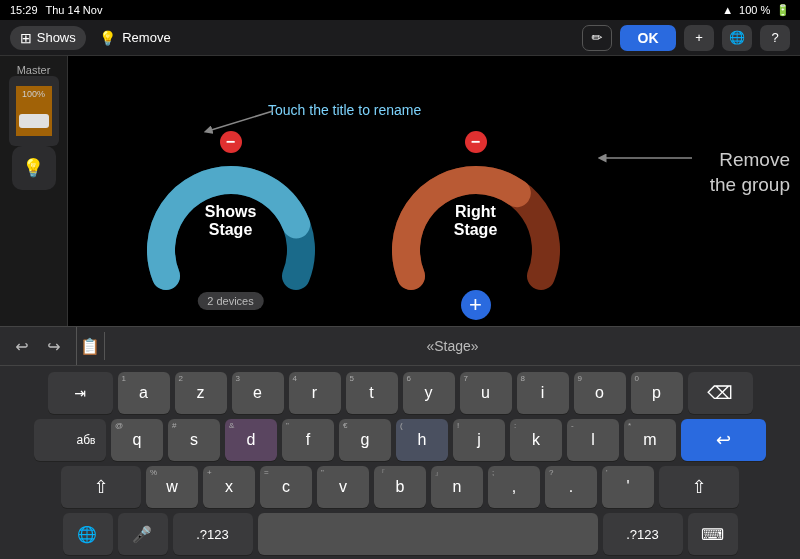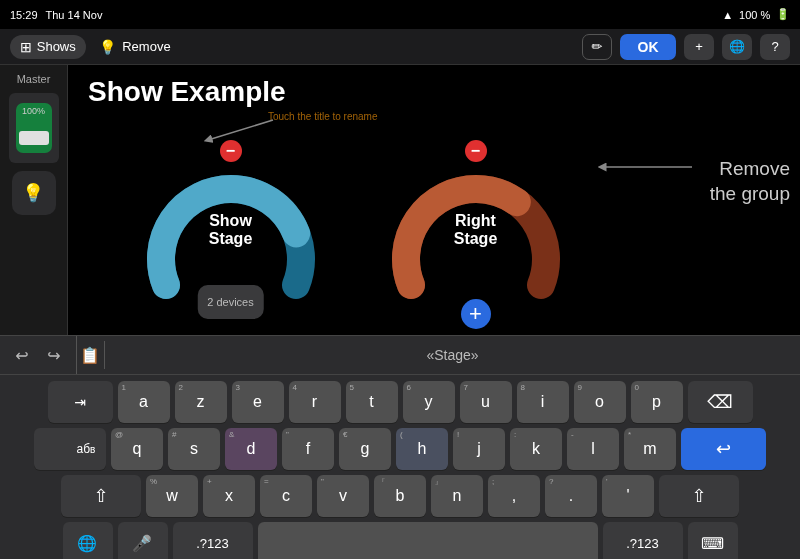--- a/index.html
+++ b/index.html
@@ -7,21 +7,21 @@
       width: 800px;
       height: 559px;
       overflow: hidden;
       background: #000;
       font-family: -apple-system, BlinkMacSystemFont, 'SF Pro Display', 'Helvetica Neue', sans-serif;
       color: #fff;
     }
 
     
     #status-bar {
-      height: 29px;
+      height: 20px;
       background: #000;
       display: flex;
       align-items: center;
       justify-content: space-between;
       padding: 0 10px;
       font-size: 11px;
       color: #fff;
     }
     #status-left { display: flex; gap: 8px; align-items: center; }
     #status-right { display: flex; gap: 6px; align-items: center; font-size: 11px; }
@@ -78,21 +78,20 @@
     }
 
     
     #sidebar {
       width: 68px;
       background: #1a1a1a;
       display: flex;
       flex-direction: column;
       align-items: center;
       padding: 8px 16px;
-      gap: 8px;
       border-right: 1px solid #333;
     }
     #sidebar-master-label {
       font-size: 11px;
       color: #aaa;
       text-align: center;
     }
     #master-fader {
       width: 50px;
       height: 70px;
@@ -101,22 +100,22 @@
       display: flex;
       align-items: center;
       justify-content: center;
       flex-direction: column;
       font-size: 10px;
       color: #aaa;
     }
     #master-fader-slider {
       width: 36px;
       height: 50px;
-      background: #15803d;
-      border-radius: 7px;
+      background: #a16207;
+      border-radius: 0;
       display: flex;
       align-items: center;
       justify-content: center;
       font-size: 9px;
       color: #bbb;
       position: relative;
     }
     .fader-thumb {
       width: 30px;
       height: 14px;
@@ -152,22 +151,22 @@
       color: #fff;
       margin-bottom: 0;
       line-height: 1.2;
     }
 
     
     #tooltip-rename {
       position: absolute;
       top: 46px;
       left: 200px;
-      font-size: 10px;
-      color: #a16207;
+      font-size: 14px;
+      color: #7dd3fc;
       white-space: nowrap;
     }
     #tooltip-remove {
       position: absolute;
       top: 92px;
       right: 10px;
       font-size: 19px;
       color: #ccc;
       text-align: right;
       line-height: 1.3;
@@ -237,21 +236,21 @@
     }
 
     
     #devices-badge {
       position: absolute;
       bottom: -4px;
       left: 50%;
       transform: translateX(-50%);
       background: #3a3a3c;
       border-radius: 10px;
-      padding: 11px 10px;
+      padding: 3px 10px;
       font-size: 11px;
       color: #bbb;
       white-space: nowrap;
     }
 
     
     #arrow-rename {
       position: absolute;
       top: 62px;
       left: 148px;
@@ -420,21 +419,20 @@
         <span style="position:absolute;top:3px;font-size:9px;color:#ccc;">100%</span>
         <div class="fader-thumb"></div>
       </div>
     </div>
     <div id="sidebar-icon-btn">
       <span style="font-size:18px;">💡</span>
     </div>
   </div>
 
   <div id="stage-area">
-    <div id="show-title">Show Example</div>
 
     <div id="tooltip-rename">Touch the title to rename</div>
 
     <svg id="arrow-rename" style="position:absolute;top:50px;left:130px;width:80px;height:30px;overflow:visible;">
       <line x1="75" y1="5" x2="10" y2="25" stroke="#888" stroke-width="1.5" marker-end="url(#arr)"></line>
       <defs>
         <marker id="arr" markerWidth="6" markerHeight="6" refX="3" refY="3" orient="auto">
           <path d="M0,0 L0,6 L6,3 z" fill="#888"></path>
         </marker>
       </defs>
@@ -458,21 +456,21 @@
 
       <div class="stage-group" style="position:relative;">
         <div class="remove-btn">−</div>
         <div class="stage-ring">
           <svg viewBox="0 0 170 170">
 
             <path d="M 20 140 A 70 70 0 1 1 150 140" fill="none" stroke="#1a6a8a" stroke-width="28" stroke-linecap="round"></path>
 
             <path d="M 20 140 A 70 70 0 1 1 150 140" fill="none" stroke="#5ab4d4" stroke-width="28" stroke-linecap="round" stroke-dasharray="220 250" opacity="0.85"></path>
           </svg>
-          <div class="stage-label">Show Stage</div>
+          <div class="stage-label">Shows Stage</div>
         </div>
         <div id="devices-badge">2 devices</div>
       </div>
 
       <div class="stage-group" style="position:relative;">
         <div class="remove-btn">−</div>
         <div class="stage-ring">
           <svg viewBox="0 0 170 170">
             <path d="M 20 140 A 70 70 0 1 1 150 140" fill="none" stroke="#7a3018" stroke-width="28" stroke-linecap="round"></path>
             <path d="M 20 140 A 70 70 0 1 1 150 140" fill="none" stroke="#c4613a" stroke-width="28" stroke-linecap="round" stroke-dasharray="180 250" opacity="0.85"></path>

